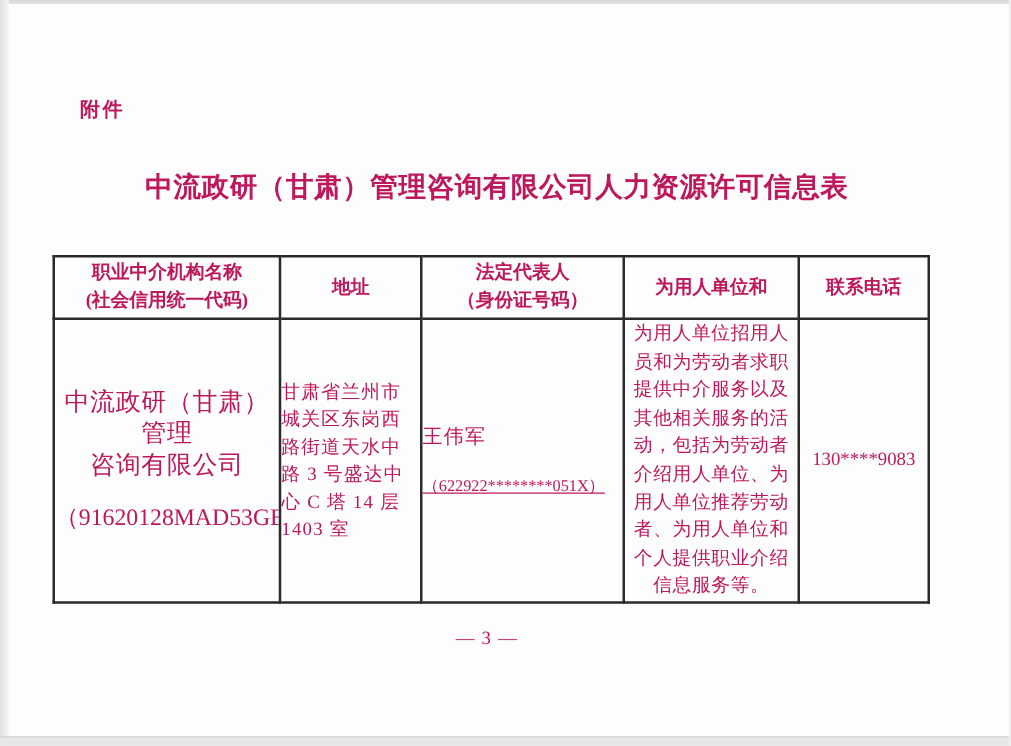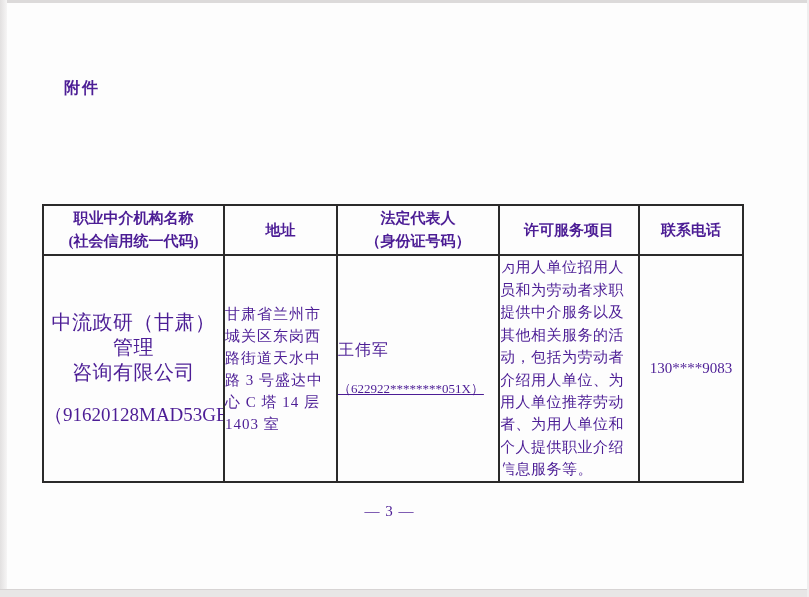--- a/index.html
+++ b/index.html
@@ -6,21 +6,21 @@
     margin: 0;
     padding: 0;
     background: #f2f1f0;
     font-family: "Liberation Serif", "DejaVu Serif", serif;
   }
   .page {
     position: relative;
     width: 809px;
     height: 597px;
     background: #fdfdfd;
-    color: #4c1d95;
+    color: #be185d;
     overflow: hidden;
   }
   
   .edge-top    { position: absolute; top: 0; left: 0; right: 0; height: 3px; background: #dcdada; }
   .edge-left   { position: absolute; top: 0; left: 0; bottom: 0; width: 7px;
                  background: linear-gradient(to right, #e2e0e0, #f6f5f5); }
   .edge-bottom { position: absolute; left: 0; right: 0; bottom: 0; height: 7px;
                  background: #e8e6e6; border-top: 1px solid #d7d4d4; }
   .edge-right  { position: absolute; top: 0; right: 0; bottom: 0; width: 2px; background: #efeeee; }
 
@@ -80,25 +80,25 @@
     font-size: 15px;
     line-height: 22px;
     letter-spacing: 1px;
   }
 
   td.cell-legal { }
   .legal-name { font-size: 16px; line-height: 24px; letter-spacing: 1px; }
   .legal-id   { font-size: 13px;  line-height: 20px; text-decoration: underline; }
 
   td.cell-services {
+    text-align: center;
     padding: 0 4px;
     font-size: 15px;
     line-height: 22.4px;
     letter-spacing: 0.5px;
-    border-radius: 25px;
   }
 
   td.cell-phone { text-align: center; font-size: 16px; }
 
   .footer {
     position: absolute;
     left: 0;
     right: 30px;
     top: 503px;
     text-align: center;
@@ -110,37 +110,38 @@
 <body>
 
 <div class="page">
   <div class="edge-top"></div>
   <div class="edge-left"></div>
   <div class="edge-bottom"></div>
   <div class="edge-right"></div>
 
   <div class="attachment">附件</div>
 
+  <h1 class="title">中流政研（甘肃）管理咨询有限公司人力资源许可信息表</h1>
 
   <table class="license">
     <colgroup>
       <col style="width:181px">
       <col style="width:113px">
       <col style="width:162px">
       <col style="width:140px">
       <col style="width:104px">
     </colgroup>
     <thead>
       <tr>
         <th>职业中介机构名称
 (社会信用统一代码)</th>
         <th>地址</th>
         <th>法定代表人
 （身份证号码）</th>
-        <th>许可服务项目</th>
+        <th>为用人单位和</th>
         <th>联系电话</th>
       </tr>
     </thead>
     <tbody>
       <tr>
         <td class="cell-agency">
           <div class="agency-name">中流政研（甘肃）管理
 咨询有限公司</div>
           <div class="agency-code">（91620128MAD53GBW78）</div>
         </td>

